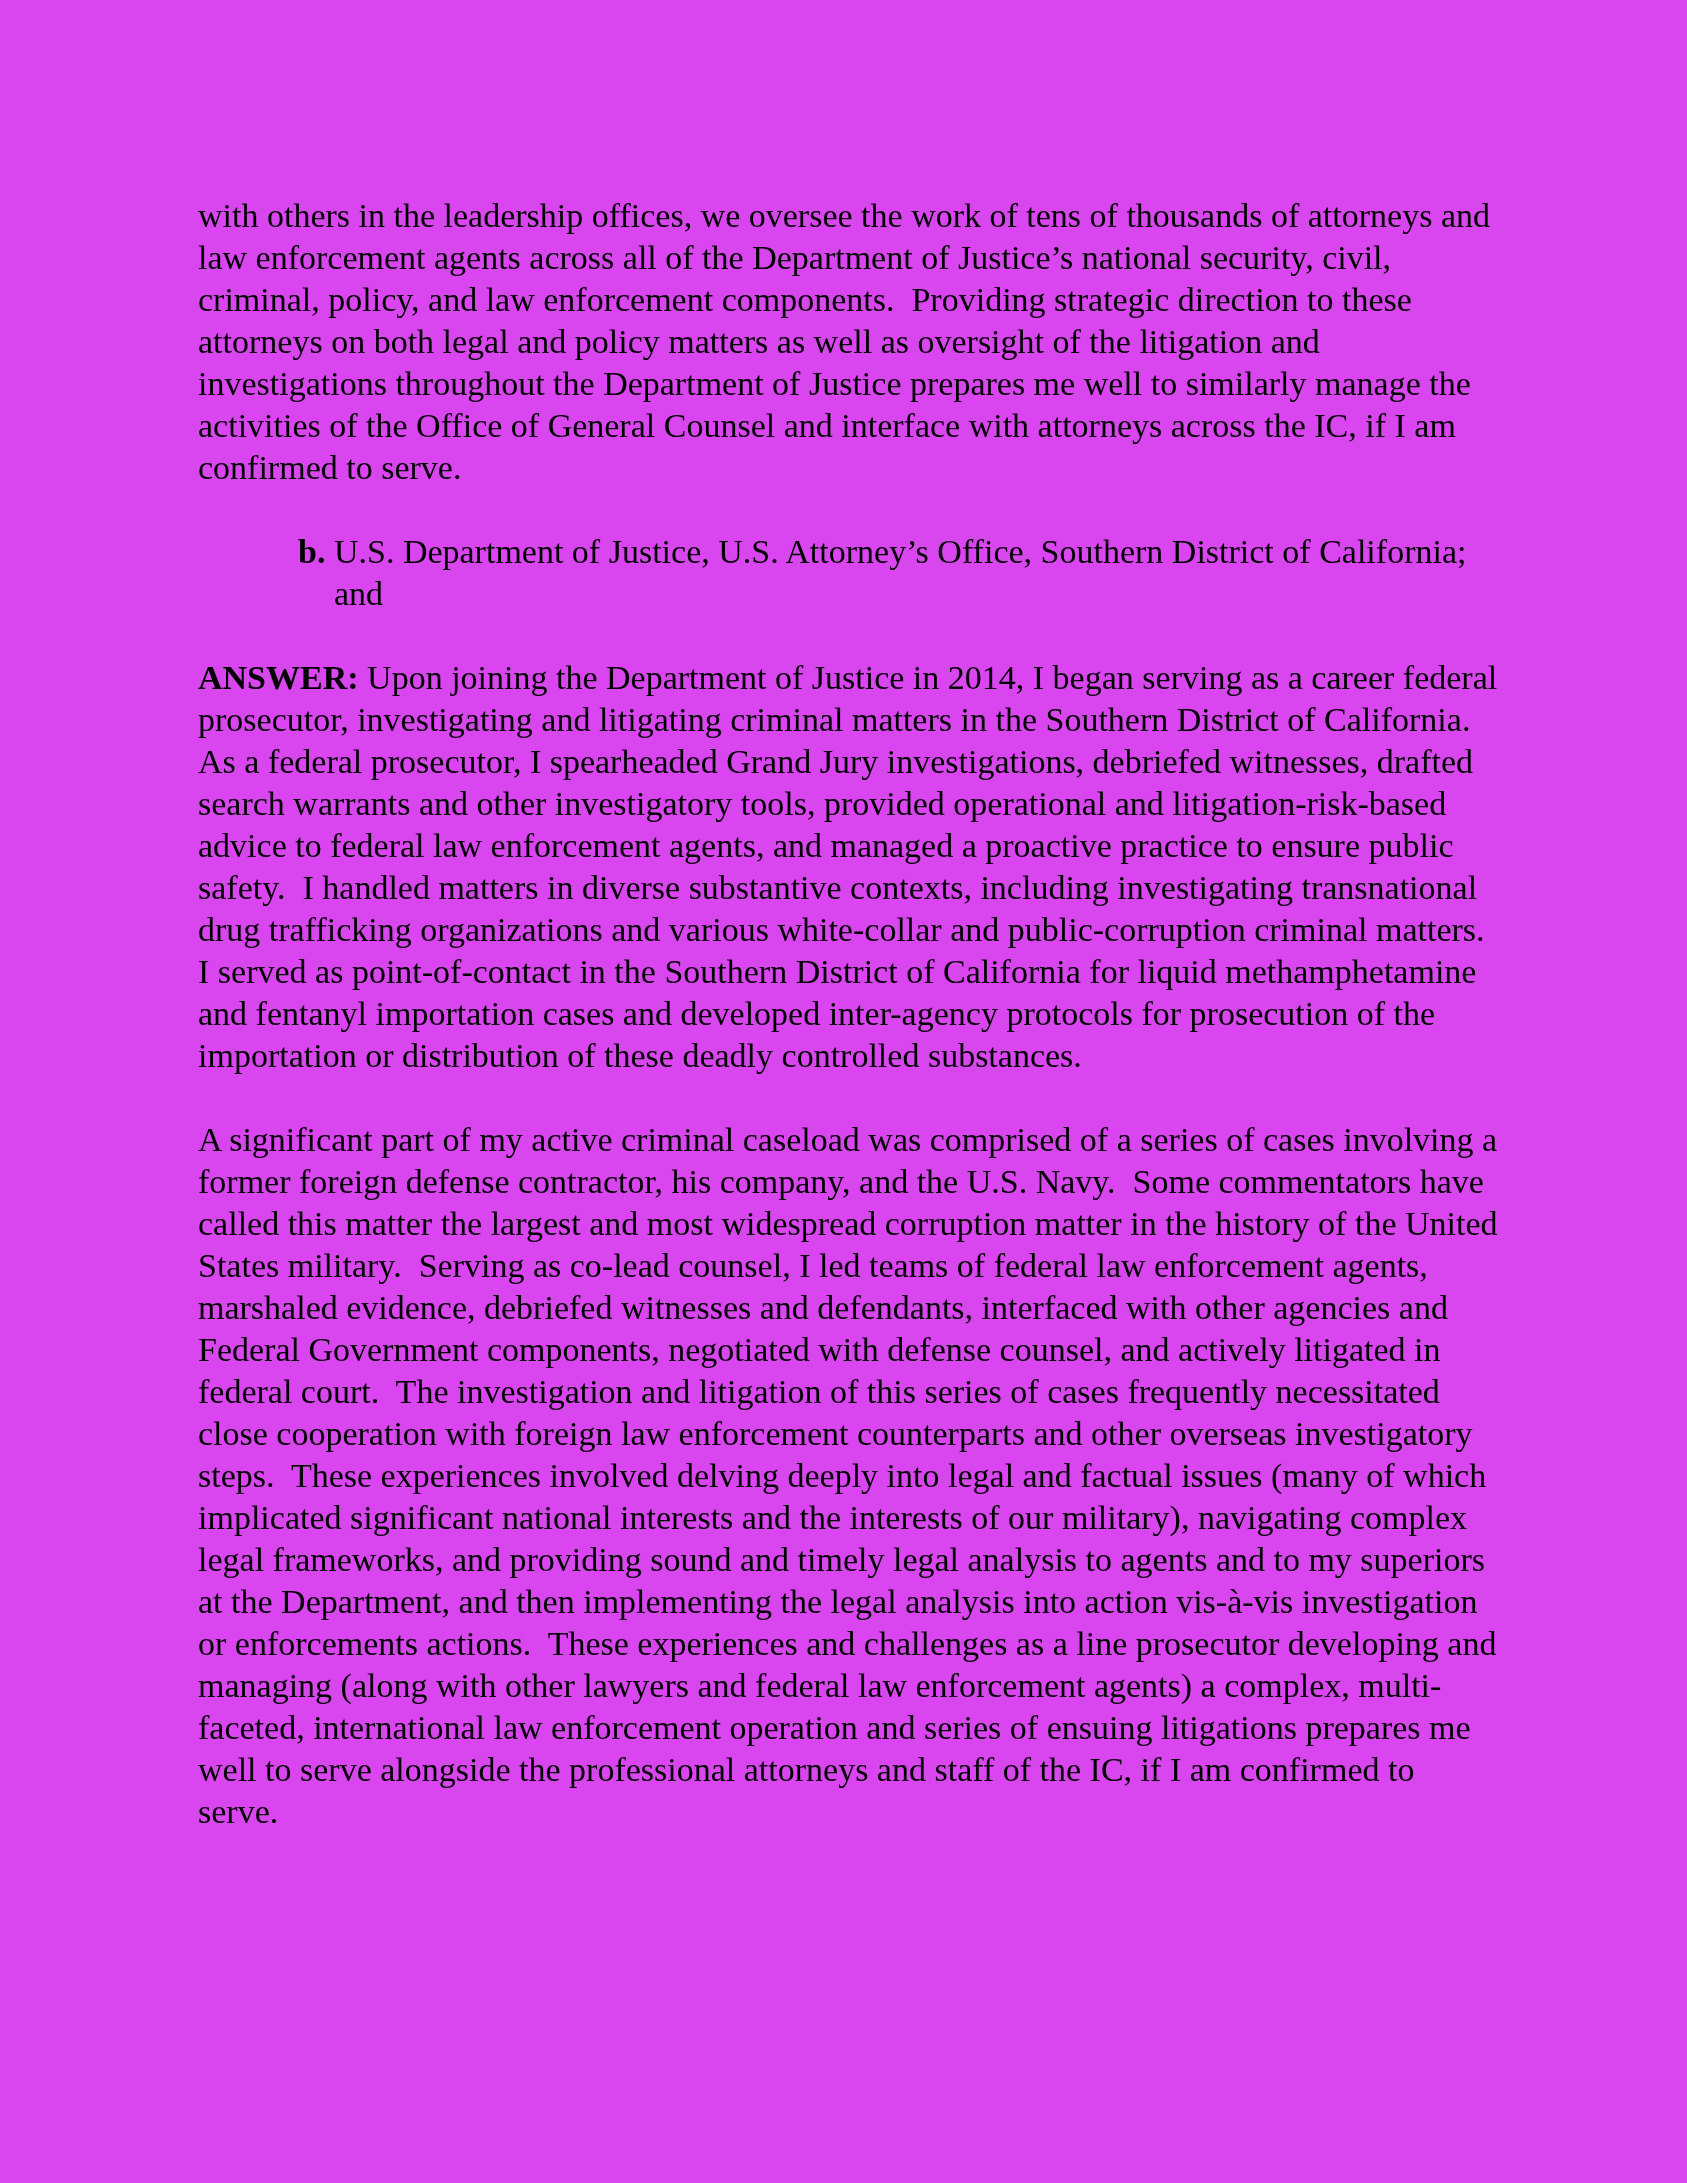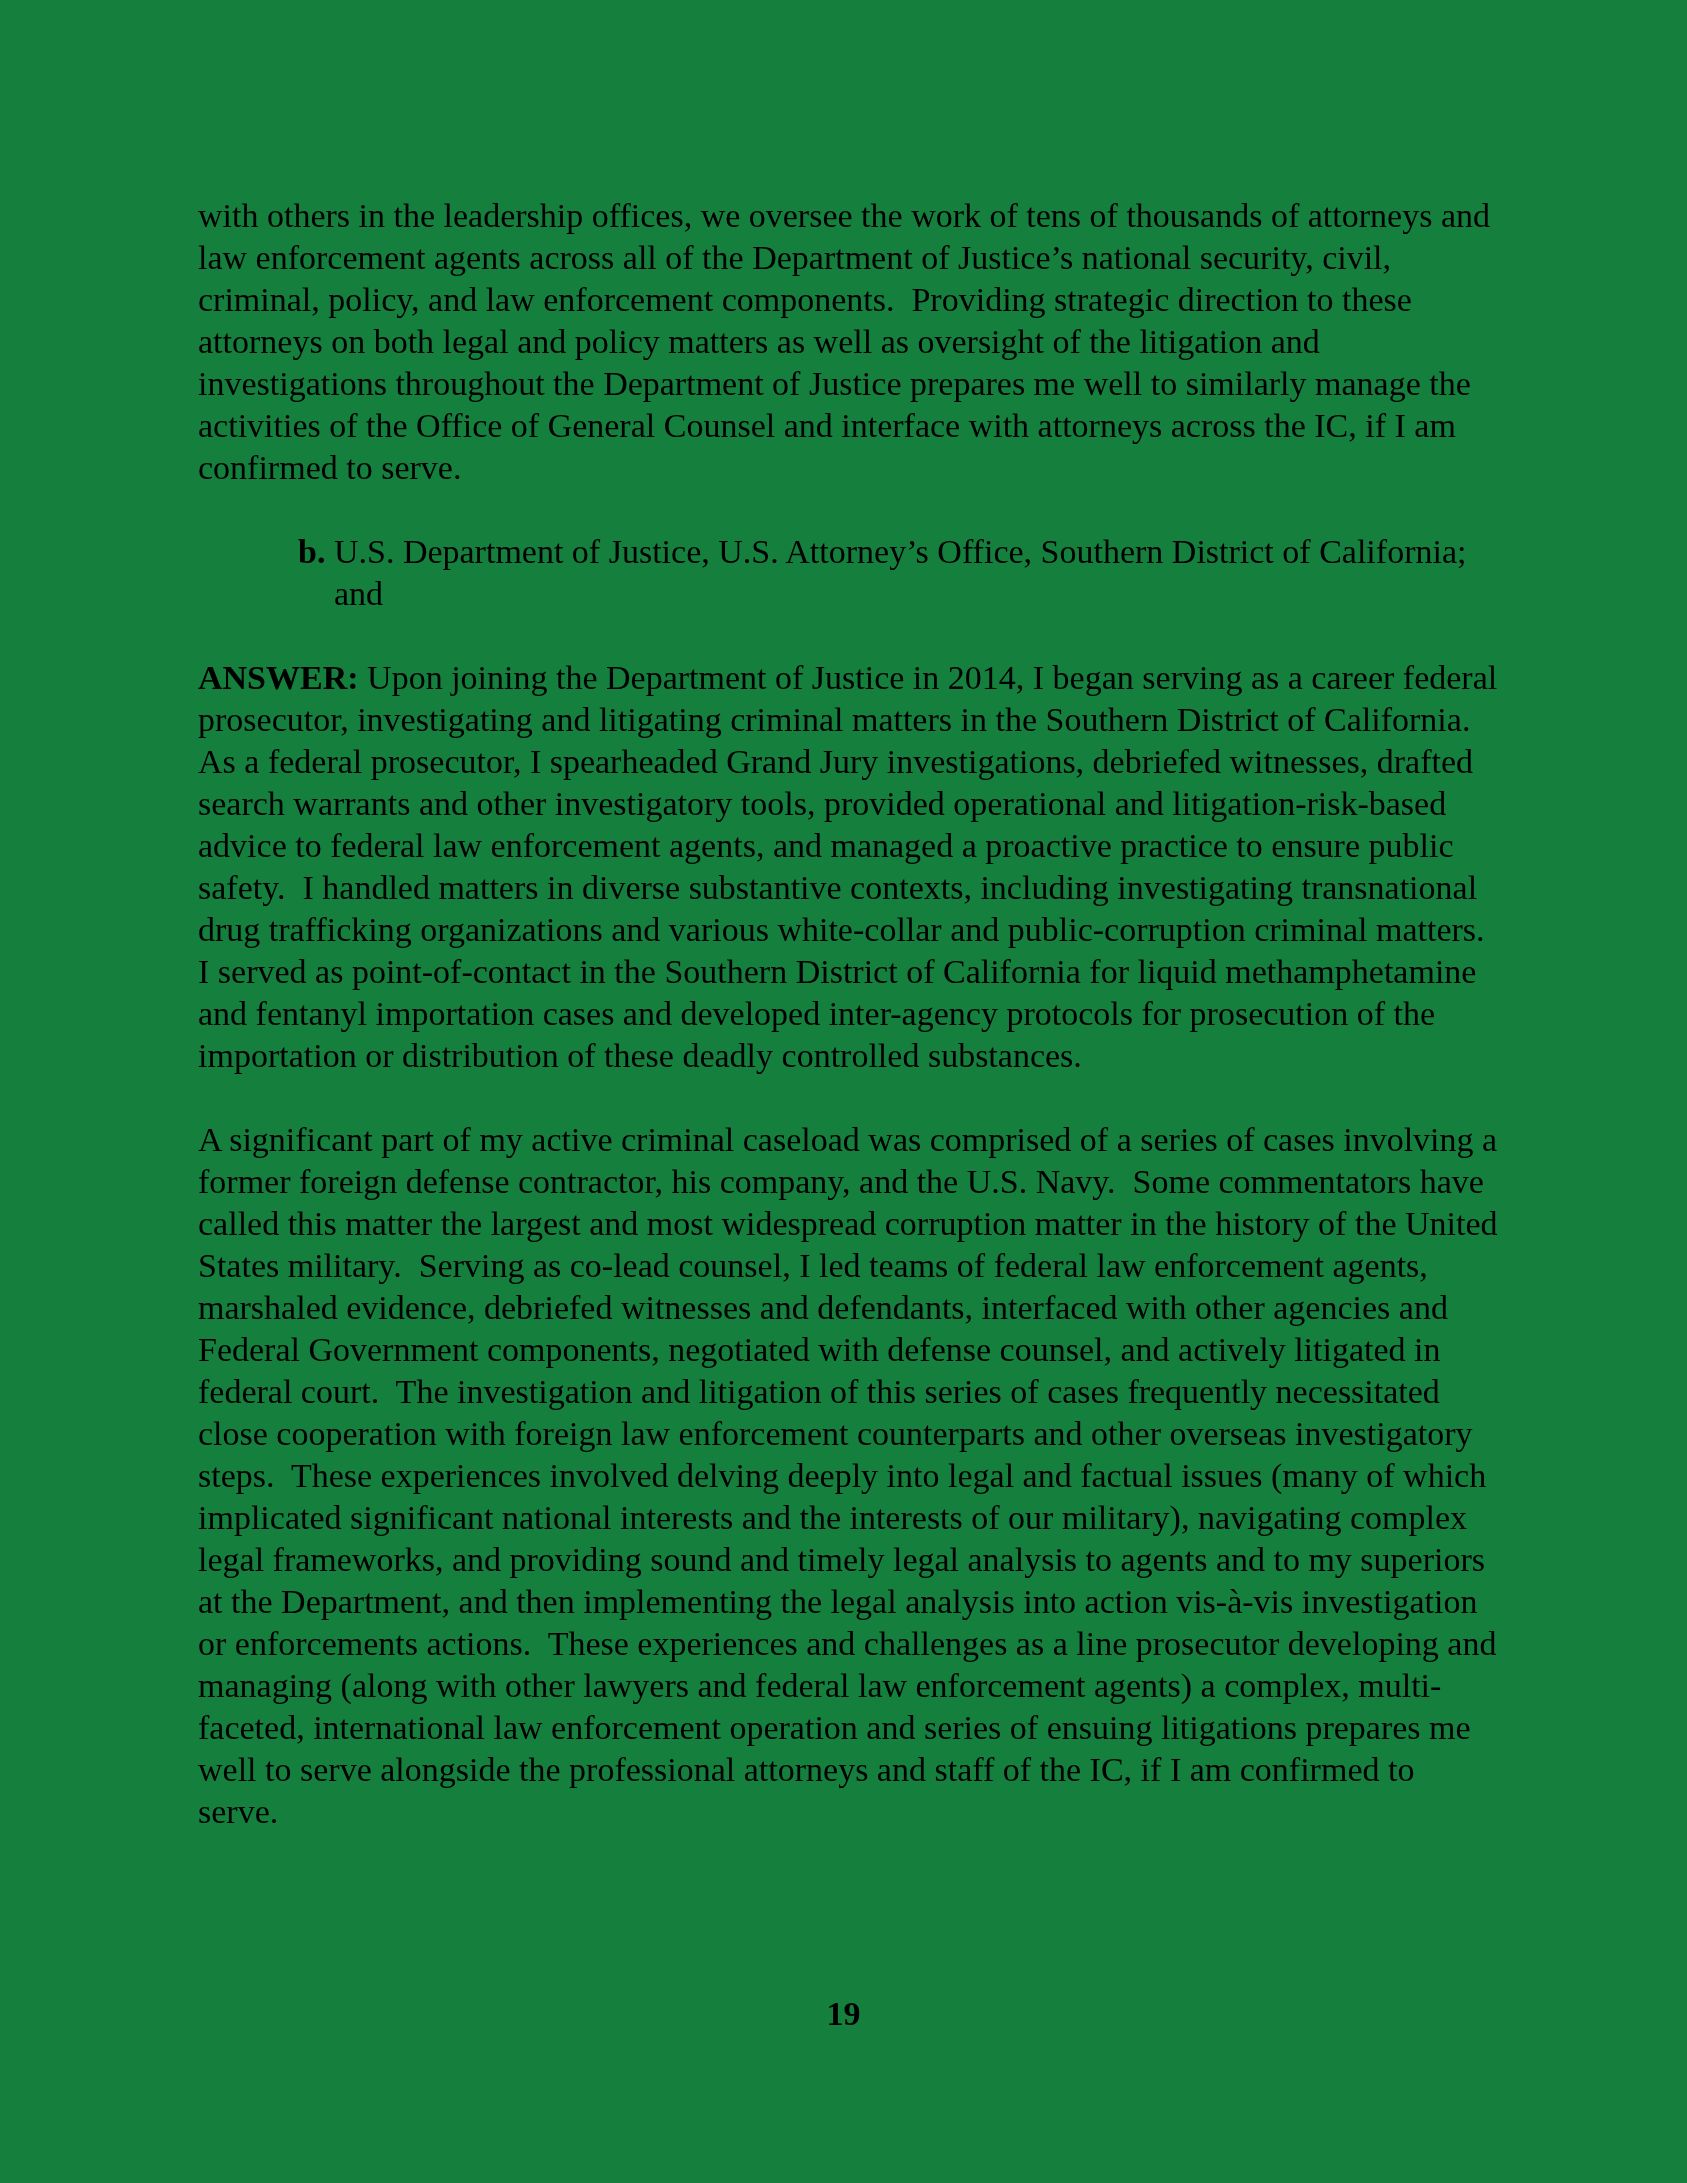--- a/index.html
+++ b/index.html
@@ -4,21 +4,21 @@
 <style>
   html, body {
     margin: 0;
     padding: 0;
     background: #ffffff;
   }
   .page {
     position: relative;
     width: 1687px;
     height: 2183px;
-    background: #15803d;
+    background: #d946ef;
     color: #000000;
     font-family: "Liberation Serif", "DejaVu Serif", serif;
     font-size: 34px;
     line-height: 42px;
     overflow: hidden;
   }
   .content {
     position: absolute;
     left: 198px;
     top: 195px;
@@ -52,15 +52,14 @@
 </head>
 <body>
 
 <div class="page">
   <div class="content">
     <p class="para">with others in the leadership offices, we oversee the work of tens of thousands of attorneys and law enforcement agents across all of the Department of Justice’s national security, civil, criminal, policy, and law enforcement components.  Providing strategic direction to these attorneys on both legal and policy matters as well as oversight of the litigation and investigations throughout the Department of Justice prepares me well to similarly manage the activities of the Office of General Counsel and interface with attorneys across the IC, if I am confirmed to serve.</p>
     <div class="hang"><span class="bold">b.</span><span> U.S. Department of Justice, U.S. Attorney’s Office, Southern District of California; and</span></div>
     <p class="para"><span class="bold">ANSWER:</span><span> Upon joining the Department of Justice in 2014, I began serving as a career federal prosecutor, investigating and litigating criminal matters in the Southern District of California.  As a federal prosecutor, I spearheaded Grand Jury investigations, debriefed witnesses, drafted search warrants and other investigatory tools, provided operational and litigation-risk-based advice to federal law enforcement agents, and managed a proactive practice to ensure public safety.  I handled matters in diverse substantive contexts, including investigating transnational drug trafficking organizations and various white-collar and public-corruption criminal matters.  I served as point-of-contact in the Southern District of California for liquid methamphetamine and fentanyl importation cases and developed inter-agency protocols for prosecution of the importation or distribution of these deadly controlled substances.</span></p>
     <p class="para">A significant part of my active criminal caseload was comprised of a series of cases involving a former foreign defense contractor, his company, and the U.S. Navy.  Some commentators have called this matter the largest and most widespread corruption matter in the history of the United States military.  Serving as co-lead counsel, I led teams of federal law enforcement agents, marshaled evidence, debriefed witnesses and defendants, interfaced with other agencies and Federal Government components, negotiated with defense counsel, and actively litigated in federal court.  The investigation and litigation of this series of cases frequently necessitated close cooperation with foreign law enforcement counterparts and other overseas investigatory steps.  These experiences involved delving deeply into legal and factual issues (many of which implicated significant national interests and the interests of our military), navigating complex legal frameworks, and providing sound and timely legal analysis to agents and to my superiors at the Department, and then implementing the legal analysis into action vis-à-vis investigation or enforcements actions.  These experiences and challenges as a line prosecutor developing and managing (along with other lawyers and federal law enforcement agents) a complex, multi-faceted, international law enforcement operation and series of ensuing litigations prepares me well to serve alongside the professional attorneys and staff of the IC, if I am confirmed to serve.</p>
   </div>
-  <div class="page-number">19</div>
 </div>
 
 
 </body></html>

